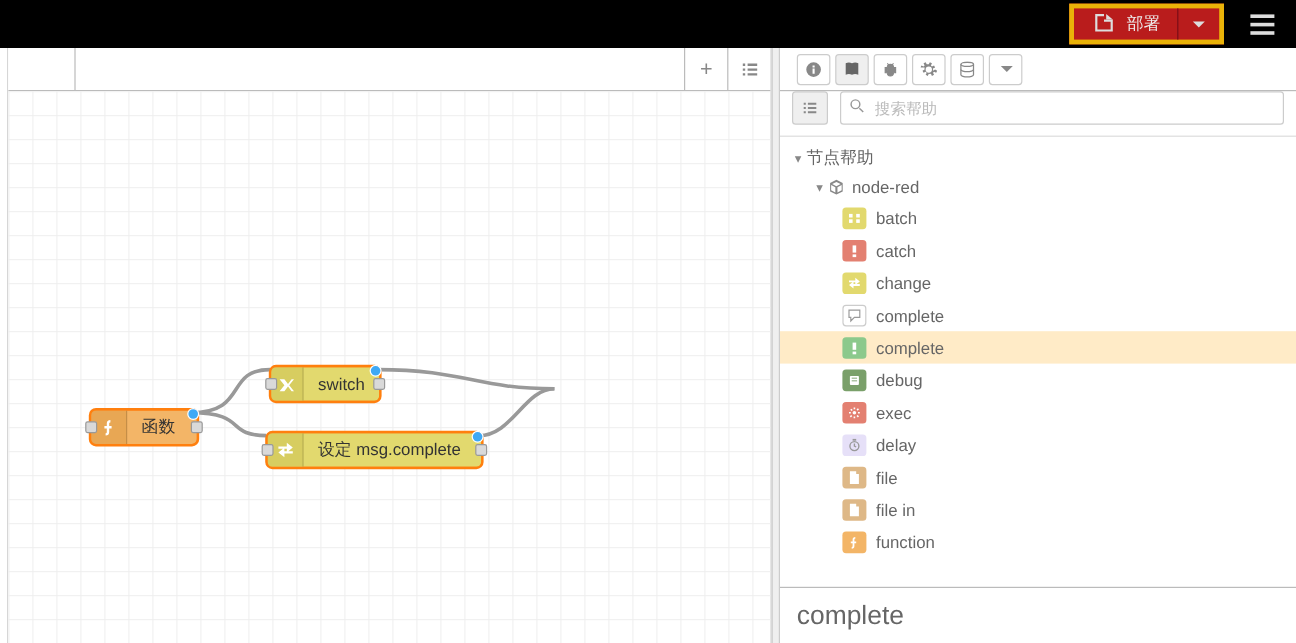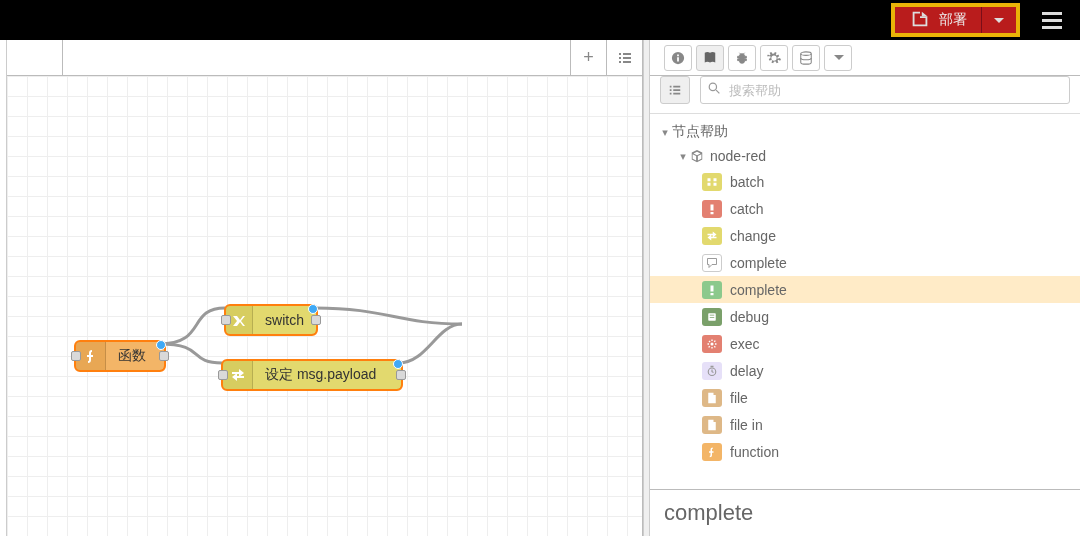--- a/index.html
+++ b/index.html
@@ -159,21 +159,21 @@
         <div class="port out"></div>
         <div class="status-dot" style="right:-2px; top:-2px;"></div>
       </div>
 
       <div class="node node-change selected" style="left:215px; top:272px; width:180px;">
         <div class="node-icon">
           <svg viewBox="0 0 16 16">
               <path d="M2 5h7V2l5 4-5 4V7H2zM14 11H7v3L2 10l5-4v3h7z"></path>
             </svg>
         </div>
-        <span class="node-label">设定 msg.payload</span>
+        <span class="node-label">设定 msg.complete</span>
         <div class="port in"></div>
         <div class="port out"></div>
         <div class="status-dot" style="right:-2px; top:-2px;"></div>
       </div>
 
     </div>
   </div>
 
   <div class="separator"></div>
 

